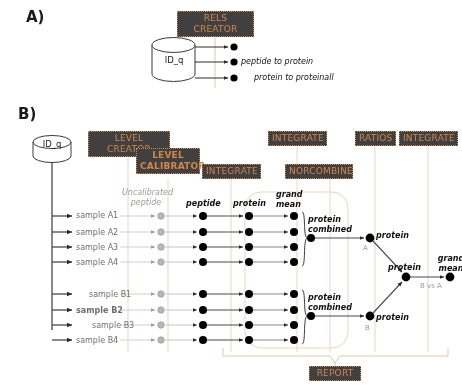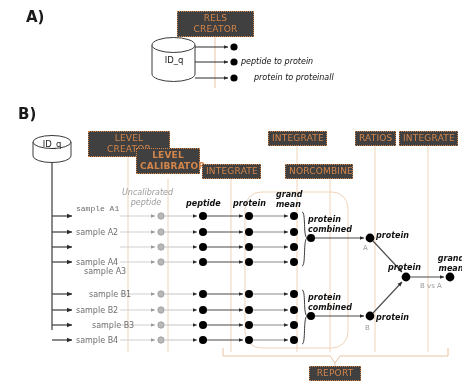--- a/index.html
+++ b/index.html
@@ -221,27 +221,27 @@
     <div>Uncalibrated</div>
     <div>peptide</div>
   </div>
   <div class="lbl" style="left:186px;top:199px;font-weight:bold;">peptide</div>
   <div class="lbl" style="left:233px;top:199px;font-weight:bold;">protein</div>
   <div class="lbl" style="left:276px;top:190px;font-weight:bold;">
     <div>grand</div>
     <div>mean</div>
   </div>
 
-  <div class="sample" style="left:76px;top:204px;font-family:Liberation Mono, monospace;">sample A1</div>
+  <div class="sample" style="left:76px;top:211px;">sample A1</div>
   <div class="sample" style="left:76px;top:228px;">sample A2</div>
-  <div class="sample" style="left:84px;top:243px;margin-top:24px;">sample A3</div>
+  <div class="sample" style="left:76px;top:243px;">sample A3</div>
   <div class="sample" style="left:76px;top:258px;">sample A4</div>
 
   <div class="sample" style="left:76px;top:290px;padding-left:13px;">sample B1</div>
-  <div class="sample" style="left:76px;top:306px;">sample B2</div>
+  <div class="sample" style="left:76px;top:306px;font-weight:bold;">sample B2</div>
   <div class="sample" style="left:76px;top:321px;padding-left:16px;">sample B3</div>
   <div class="sample" style="left:76px;top:336px;">sample B4</div>
 
   <div class="lbl" style="left:308px;top:215px;font-weight:bold;">
     <div>protein</div>
     <div>combined</div>
   </div>
 
   <div class="lbl" style="left:308px;top:293px;font-weight:bold;">
     <div>protein</div>

